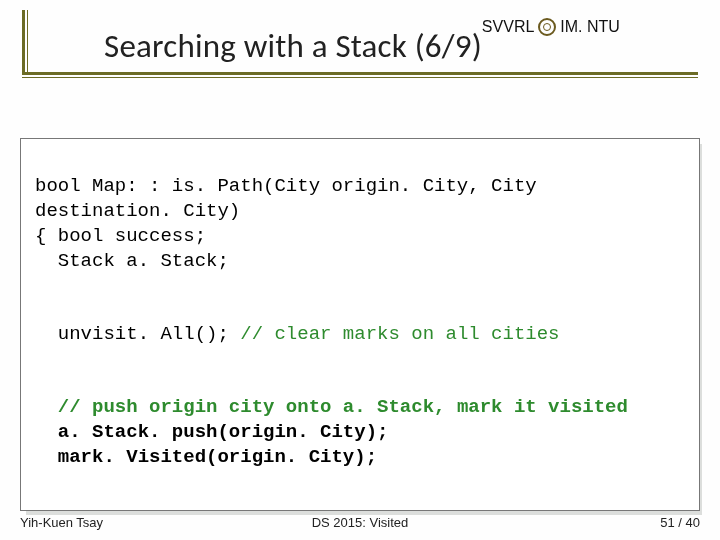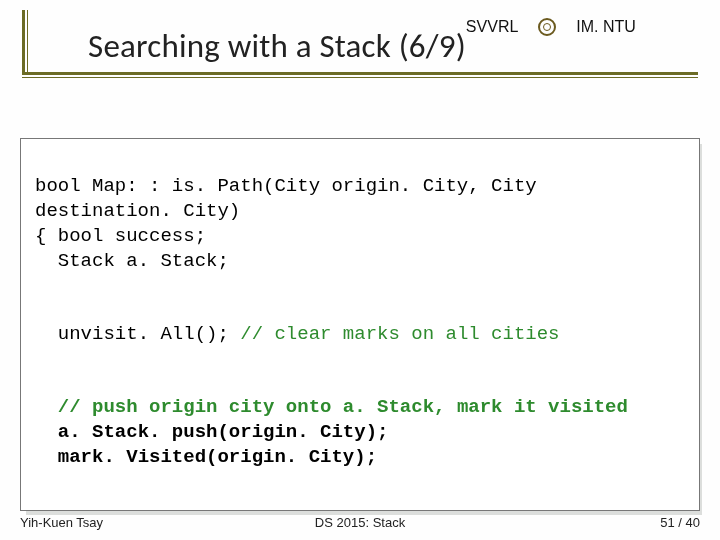--- a/index.html
+++ b/index.html
@@ -13,21 +13,21 @@
     display: flex; align-items: flex-end; justify-content: center;
     padding-top: 8px; height: 72px;
   }
   .title {
     font-size: 33px; font-weight: 400; color: #222; letter-spacing: 0.2px;
     padding-left: 4px; padding-bottom: 6px;
     font-family: Calibri, "Segoe UI", Arial, sans-serif;
   }
   .affil {
     font-size: 16px; color: #111; padding-bottom: 36px; display: flex;
-    align-items: center; gap: 20px; font-family: Arial, sans-serif;
+    align-items: center; gap: 4px; font-family: Arial, sans-serif;
   }
   .seal {
     width: 18px; height: 18px; border-radius: 50%;
     border: 2px solid #6b5a1f; position: relative; display: inline-block;
   }
   .seal::after {
     content:""; position:absolute; inset:3px; border-radius:50%;
     border:1px solid #6b5a1f;
   }
   .rules { position: relative; height: 6px; margin: 0 4px 0 4px; }
@@ -98,19 +98,19 @@
 <span class="cline"><span>  unvisit. All();</span><span class="comment"> // clear marks on all cities</span></span>
 <div class="blank"></div>
 <span class="cline comment bold">  // push origin city onto a. Stack, mark it visited</span>
 <span class="cline bold">  a. Stack. push(origin. City);</span>
 <span class="cline bold">  mark. Visited(origin. City);</span>
     </div>
   </div>
 
   <div class="footer">
     <span>Yih-Kuen Tsay</span>
-    <span class="center">DS 2015: Stack</span>
+    <span class="center">DS 2015: Visited</span>
     <span>
       <span>51</span><span> / </span><span>40</span>
     </span>
   </div>
 
 </div>
 
 </body></html>

